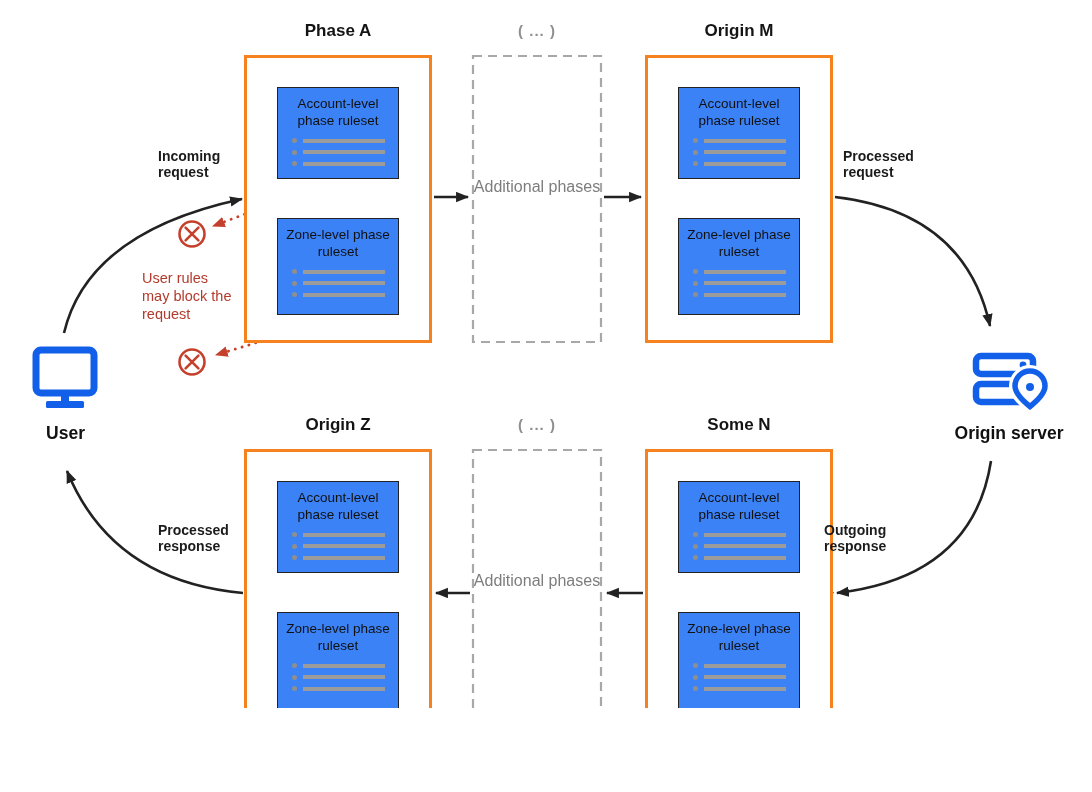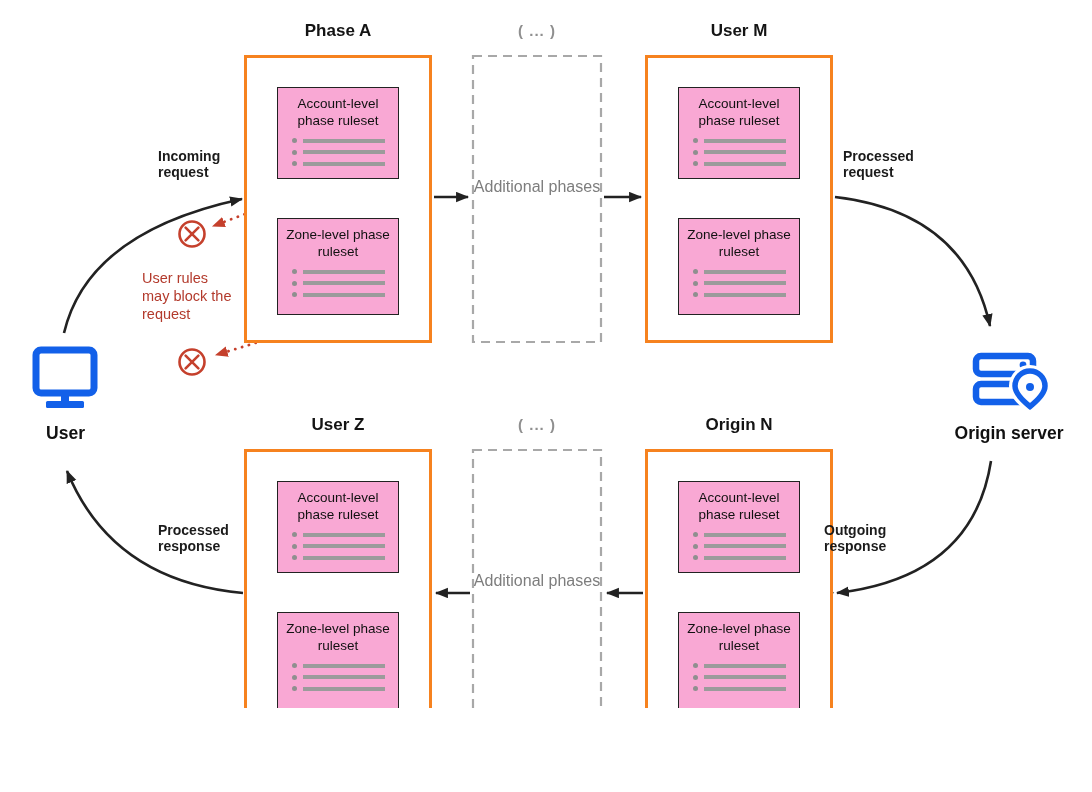--- a/index.html
+++ b/index.html
@@ -13,21 +13,21 @@
   #canvas{
     position:relative;width:1092px;height:708px;background:#ffffff;
     font-family:"Liberation Sans",sans-serif;overflow:hidden;
   }
   .abs{position:absolute;}
   svg.layer{position:absolute;left:0;top:0;width:1092px;height:792px;}
   
   .phase-box{position:absolute;width:188px;height:288px;border:3px solid var(--phase-border-orange);background:#fff;box-sizing:border-box;}
   .phase-title{position:absolute;width:188px;text-align:center;font-size:17px;font-weight:700;color:#141414;}
   
-  .ruleset-box{position:absolute;width:122px;border:1.5px solid #222;background:#f9a8d4;box-sizing:border-box;
+  .ruleset-box{position:absolute;width:122px;border:1.5px solid #222;background:#3b82f6;box-sizing:border-box;
     display:flex;flex-direction:column;align-items:center;}
   .rs-title{margin-top:7px;font-size:13.5px;line-height:17px;color:#111;text-align:center;width:112px;}
   .rs-list{margin-top:9px;display:flex;flex-direction:column;gap:6.5px;}
   .rs-row{display:flex;align-items:center;gap:6px;height:5px;}
   .rs-dot{width:5px;height:5px;border-radius:50%;background:#8f8f8f;}
   .rs-bar{width:82px;height:4px;background:#9b9b9b;}
   
   .ellipsis-label{position:absolute;width:130px;text-align:center;font-size:15px;font-weight:600;letter-spacing:1px;color:#8f8f8f;}
   .additional-label{position:absolute;width:130px;text-align:center;font-size:16px;line-height:22px;color:var(--muted-gray);}
   
@@ -94,23 +94,23 @@
       <circle cx="192" cy="234" r="12.5" class="red-shape"></circle>
       <path class="red-shape-cap" d="M 185.6 227.6 L 198.4 240.4 M 198.4 227.6 L 185.6 240.4"></path>
     </g>
     <g>
       <circle cx="192" cy="362" r="12.5" class="red-shape"></circle>
       <path class="red-shape-cap" d="M 185.6 355.6 L 198.4 368.4 M 198.4 355.6 L 185.6 368.4"></path>
     </g>
   </svg>
 
   <div class="phase-title" style="left:244px;top:21px;">Phase A</div>
-  <div class="phase-title" style="left:645px;top:21px;">User M</div>
-  <div class="phase-title" style="left:244px;top:415px;">User Z</div>
-  <div class="phase-title" style="left:645px;top:415px;">Origin N</div>
+  <div class="phase-title" style="left:645px;top:21px;">Origin M</div>
+  <div class="phase-title" style="left:244px;top:415px;">Origin Z</div>
+  <div class="phase-title" style="left:645px;top:415px;">Some N</div>
 
   <div class="ellipsis-label" style="left:472px;top:22px;">( ... )</div>
   <div class="ellipsis-label" style="left:472px;top:416px;">( ... )</div>
 
   <div class="phase-box" style="left:244px;top:55px;"></div>
   <div class="phase-box" style="left:645px;top:55px;"></div>
   <div class="phase-box" style="left:244px;top:449px;"></div>
   <div class="phase-box" style="left:645px;top:449px;"></div>
 
   <div class="additional-label" style="left:472px;top:176px;">Additional phases</div>

